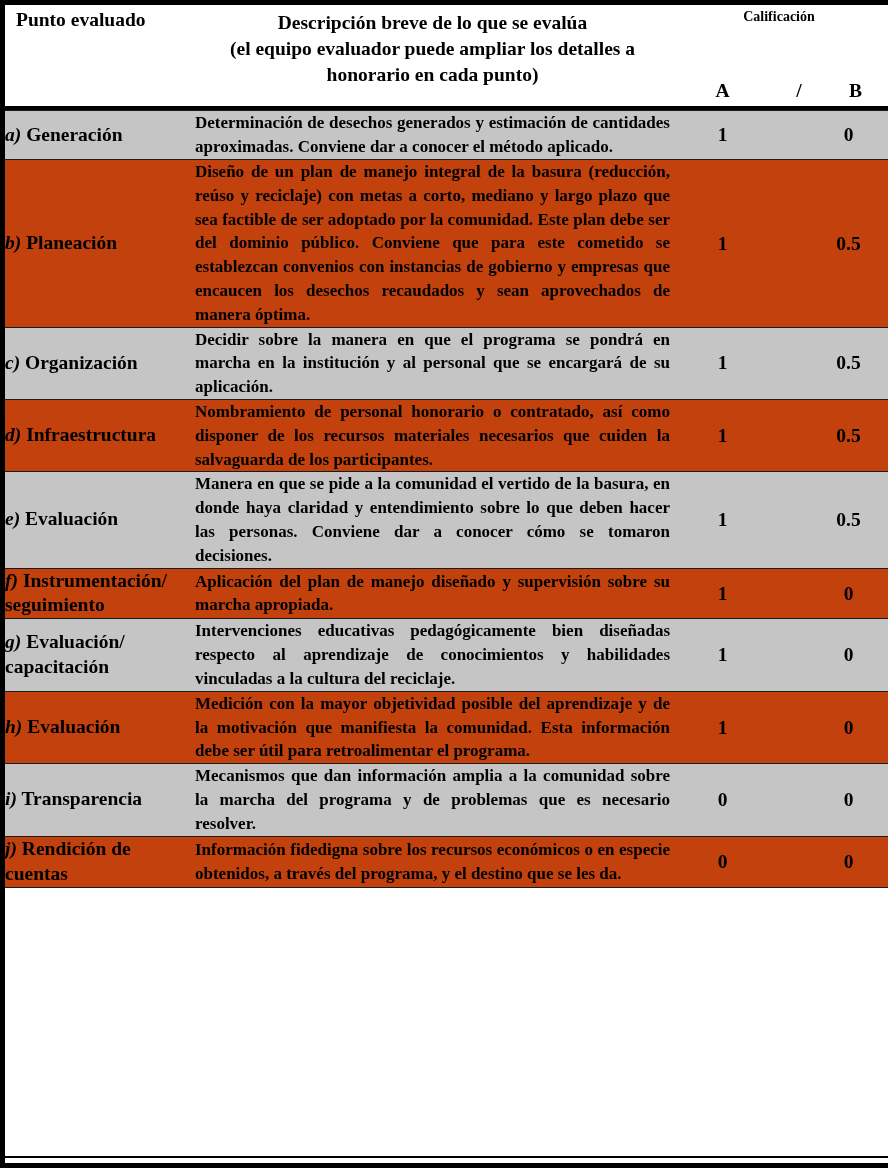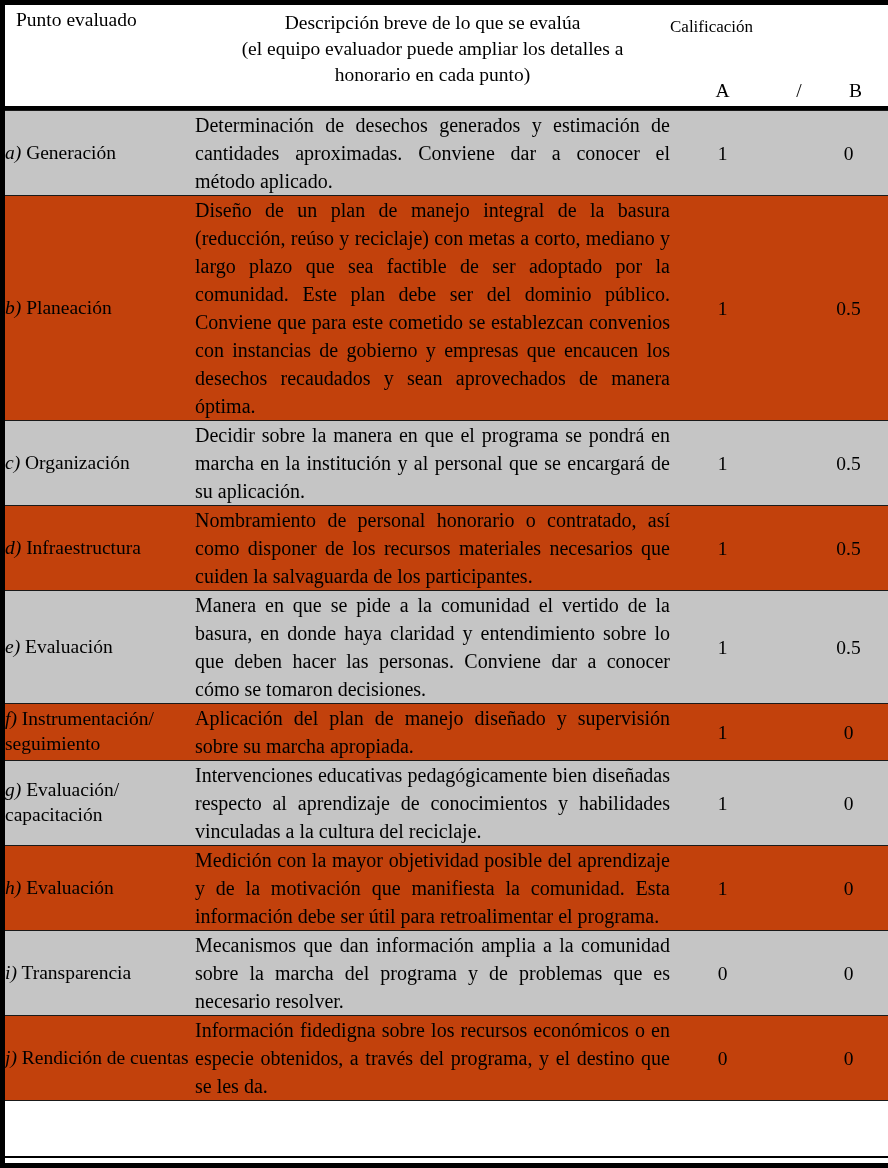--- a/index.html
+++ b/index.html
@@ -14,20 +14,21 @@
     color: #000000;
     overflow: hidden;
   }
 
   .table-wrap {
     width: 888px;
     height: 1168px;
     box-sizing: border-box;
     position: relative;
     background: #ffffff;
+    font-weight: bold;
   }
 
   
   .rule-top {
     position: absolute;
     left: 0; right: 0; top: 0;
     height: 5px;
     background: #000000;
   }
   .rule-left {
@@ -77,24 +78,24 @@
     text-align: left;
     white-space: nowrap;
   }
   .hdr-desc {
     font-size: 19.5px;
     line-height: 1.34;
     text-align: center;
     padding: 5px 8px 18px 8px;
   }
   .hdr-calif {
-    font-size: 17px;
-    line-height: 1.0;
-    text-align: left;
-    padding: 13px 0 0 0;
+    font-size: 14px;
+    line-height: 1.0;
+    text-align: center;
+    padding: 5px 0 0 0;
   }
   .hdr-ab {
     font-size: 19.5px;
     text-align: center;
     vertical-align: bottom;
     padding: 0 0 6px 0;
     line-height: 1.0;
   }
 
   .hdr-sep td {
@@ -118,21 +119,21 @@
   .cell-point {
     font-size: 19.5px;
     line-height: 1.28;
     padding: 4px 4px 4px 11px;
     text-align: left;
     margin-left: 44px;
   }
   .cell-point i { font-style: italic; }
 
   .cell-desc {
-    font-size: 20px;
+    font-size: 17px;
     line-height: 1.40;
     text-align: justify;
     text-align-last: left;
     padding: 9px 18px 9px 10px;
     hyphens: none;
     margin-left: 20px;
   }
   .cell-score {
     font-size: 19.5px;
     text-align: center;

